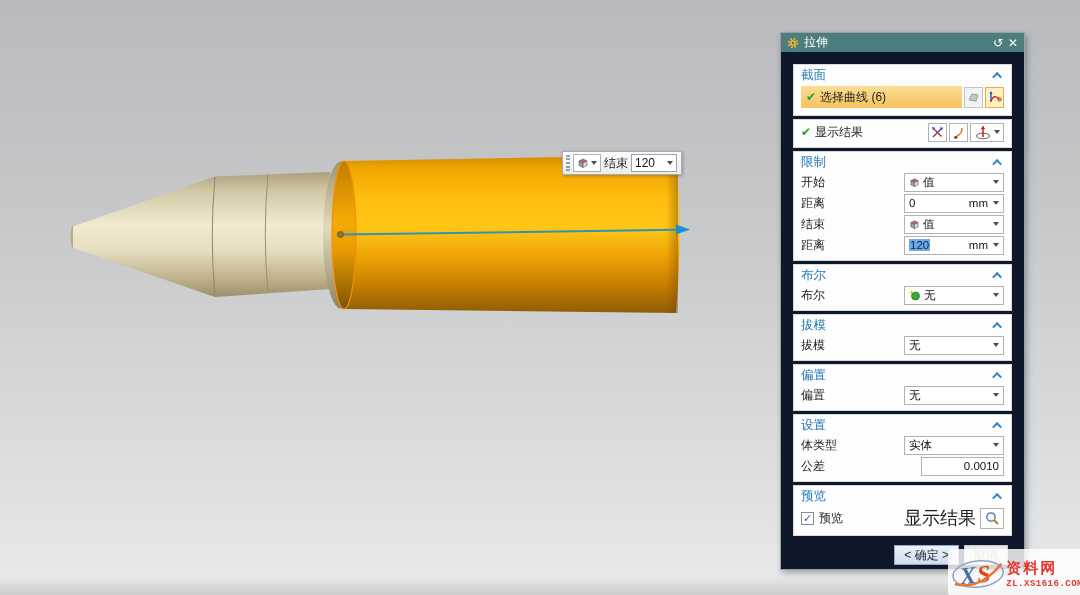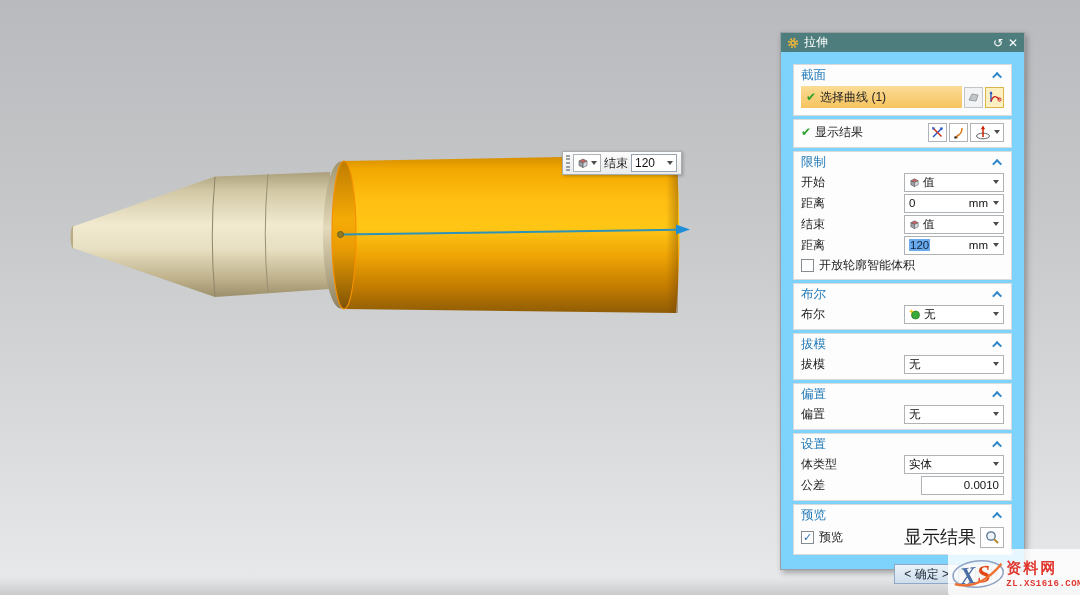--- a/index.html
+++ b/index.html
@@ -23,21 +23,21 @@
   .tb-btn{ display:flex; align-items:center; gap:2px; height:18px; padding:0 3px;
     background:#fff; border:1px solid #b0b4b8; }
   .dda{ width:0; height:0; border-left:3.5px solid transparent; border-right:3.5px solid transparent; border-top:4px solid #4a4d50; }
   .tb-label{ font-size:12px; color:#1a1a1a; white-space:nowrap; }
   .tb-input{ display:flex; align-items:center; height:18px; width:46px; background:#fff;
     border:1px solid #9aa4ae; padding:0 3px; }
   .tb-input input{ width:30px; border:none; outline:none; font-size:12px; font-family:inherit; color:#111; background:transparent; }
 
   
   .dialog{ position:absolute; left:780px; top:32px; width:245px; height:538px;
-    background:#7dd3fc; border:1px solid #9aa0a4; box-shadow:2px 3px 6px rgba(0,0,0,.3);
+    background:#0f172a; border:1px solid #9aa0a4; box-shadow:2px 3px 6px rgba(0,0,0,.3);
     display:flex; flex-direction:column; }
   .titlebar{ height:19px; background:#4d7d7c; display:flex; align-items:center; padding:0 6px; gap:5px; flex:none; }
   .titlebar .title{ color:#fff; font-size:12px; flex:1; }
   .tb-ico{ color:#fff; font-size:12px; line-height:1; cursor:default; }
   .dlg-body{ flex:1; padding:12px; display:flex; flex-direction:column; }
   .card{ background:#fdfdfd; border:1px solid #d8dadc; margin-bottom:3px; padding:1px 7px 4px; }
   .card-header{ display:flex; align-items:center; height:18px; }
   .card-header .ht{ color:#1f78b8; font-size:12.5px; flex:1; }
   .chev{ width:7px; height:7px; border-left:2px solid #2e86c9; border-top:2px solid #2e86c9;
     transform:rotate(45deg) translateY(2px); margin-right:2px; }
@@ -171,21 +171,21 @@
   <div class="dlg-body">
 
     <div class="card">
       <div class="card-header">
         <span class="ht">截面</span>
         <span class="chev"></span>
       </div>
       <div class="selrow">
         <div class="selbar">
           <span class="check">✔</span>
-          <span>选择曲线 (1)</span>
+          <span>选择曲线 (6)</span>
         </div>
         <div class="ibtn">
           <svg width="13" height="13" viewBox="0 0 13 13">
             <polygon points="2,9 5,3 11,4 9,10" fill="#c3c6c9" stroke="#9a9ea2" stroke-width="1"></polygon>
           </svg>
         </div>
         <div class="ibtn active">
           <svg width="14" height="14" viewBox="0 0 14 14">
             <line x1="3" y1="2.5" x2="3" y2="12" stroke="#2a52c8" stroke-width="1.4"></line>
             <polygon points="1.4,4 3,1 4.6,4" fill="#2a52c8"></polygon>
@@ -266,24 +266,20 @@
         </div>
       </div>
       <div class="row">
         <span class="lbl">距离</span>
         <div class="field dd unitf">
           <span class="sel-wrap"><span class="sel">120</span></span>
           <span class="un">mm</span>
           <span class="dda"></span>
         </div>
       </div>
-      <div class="row" style="height:18px">
-        <span class="cb"></span>
-        <span class="lbl">开放轮廓智能体积</span>
-      </div>
     </div>
 
     <div class="card">
       <div class="card-header">
         <span class="ht">布尔</span>
         <span class="chev"></span>
       </div>
       <div class="row">
         <span class="lbl">布尔</span>
         <div class="field dd">

